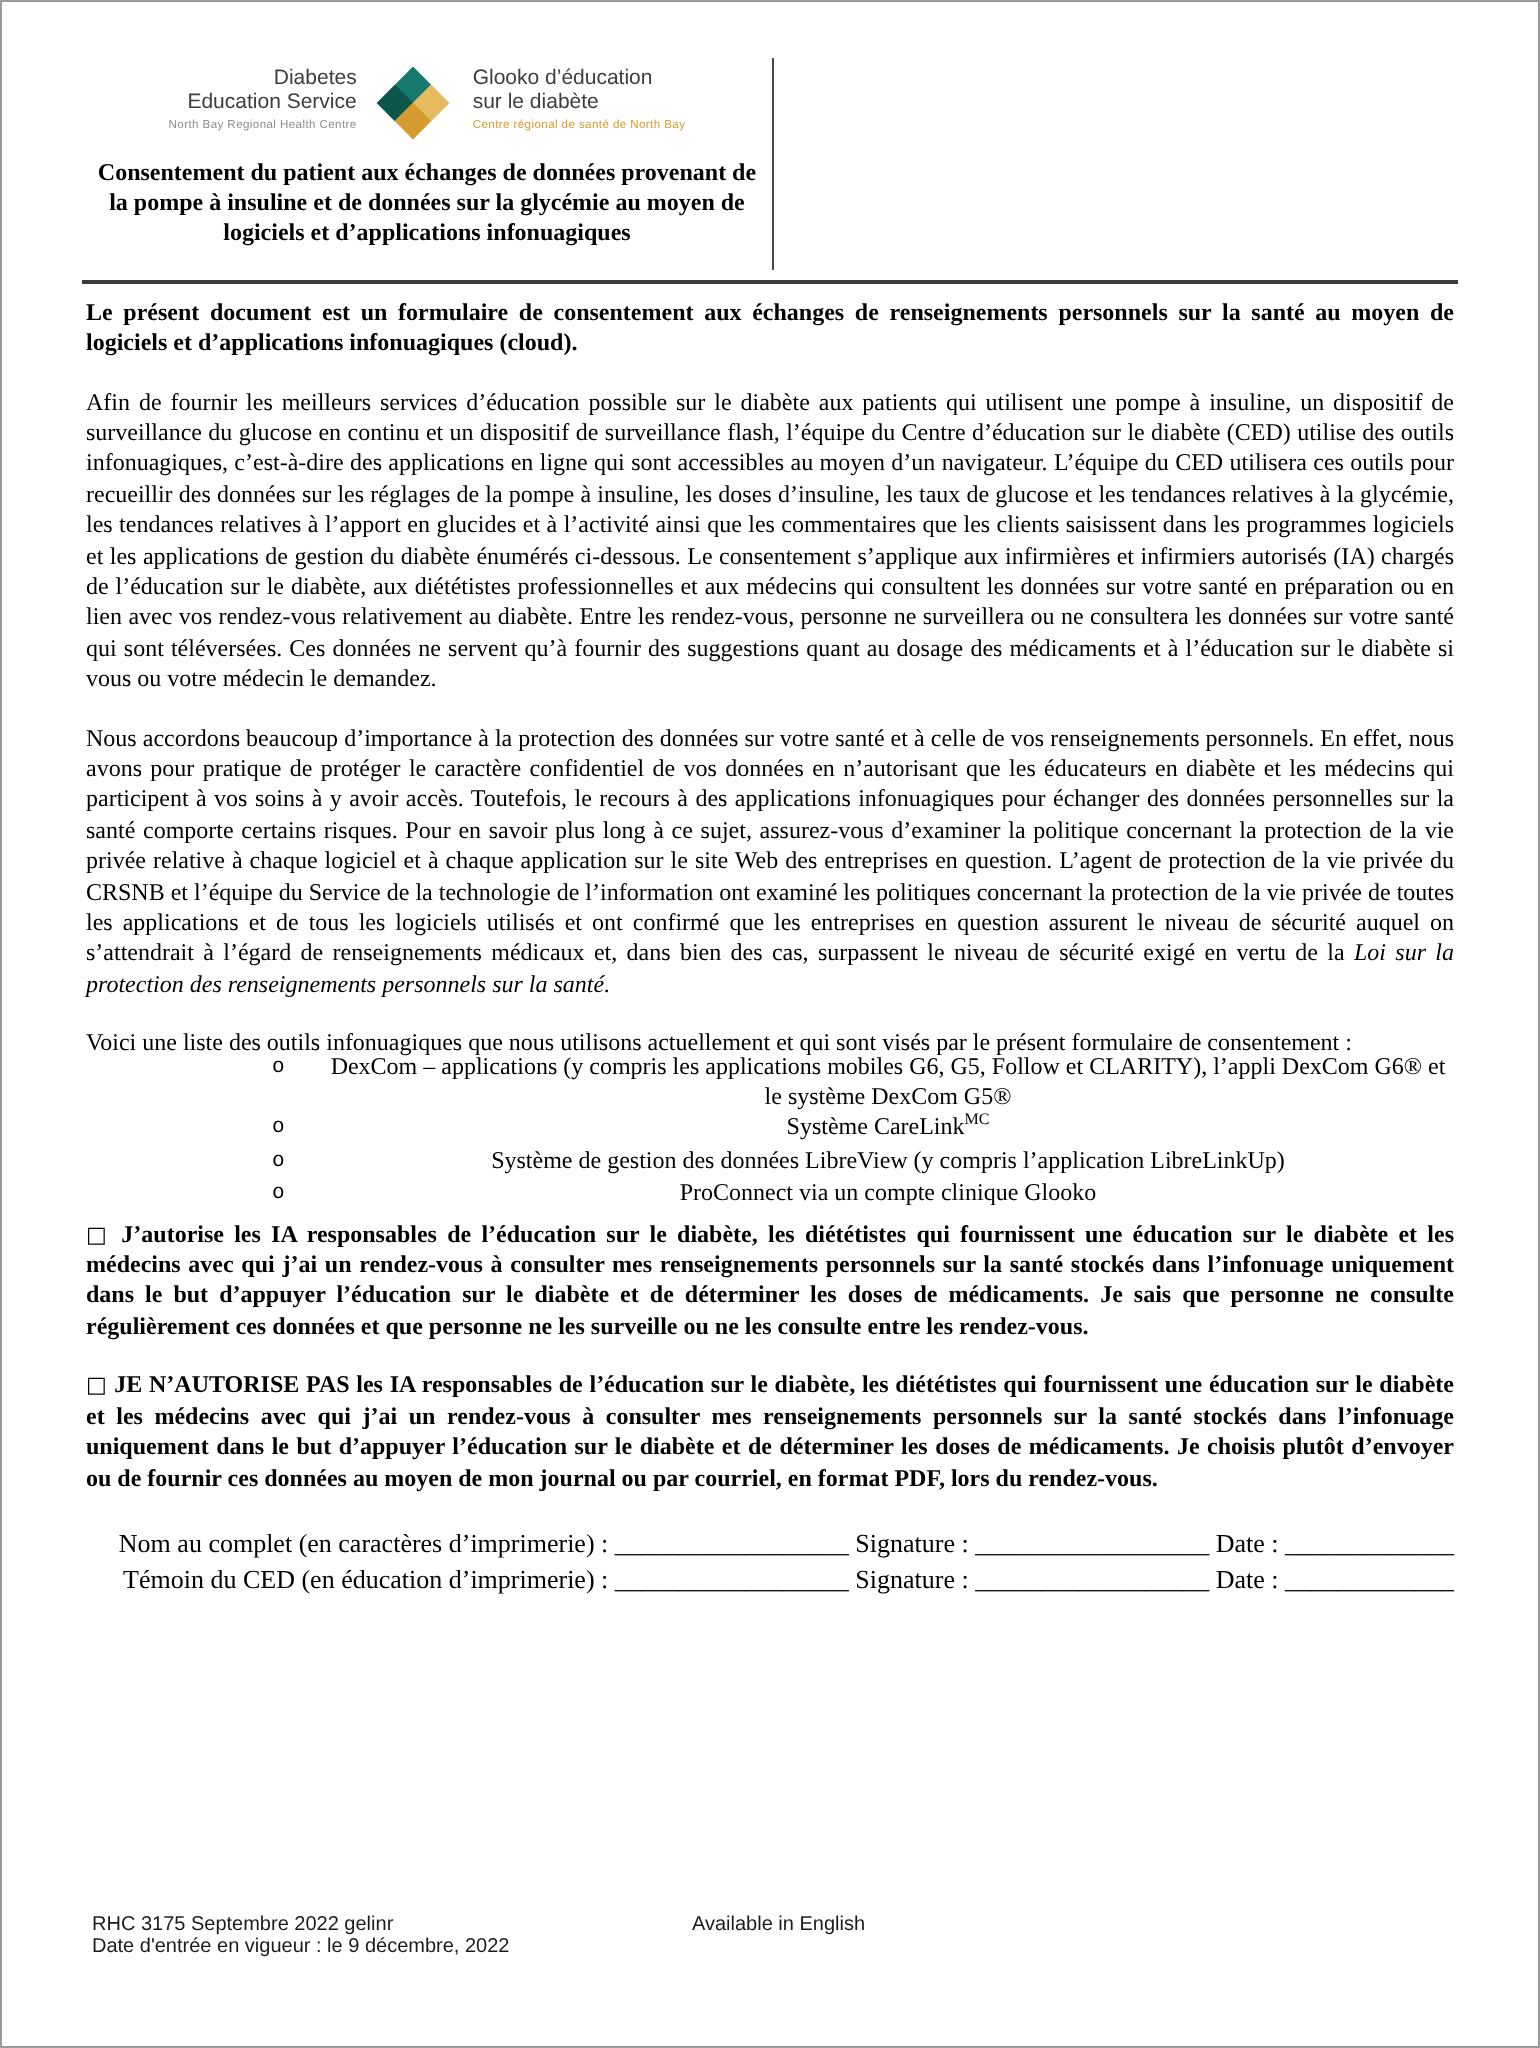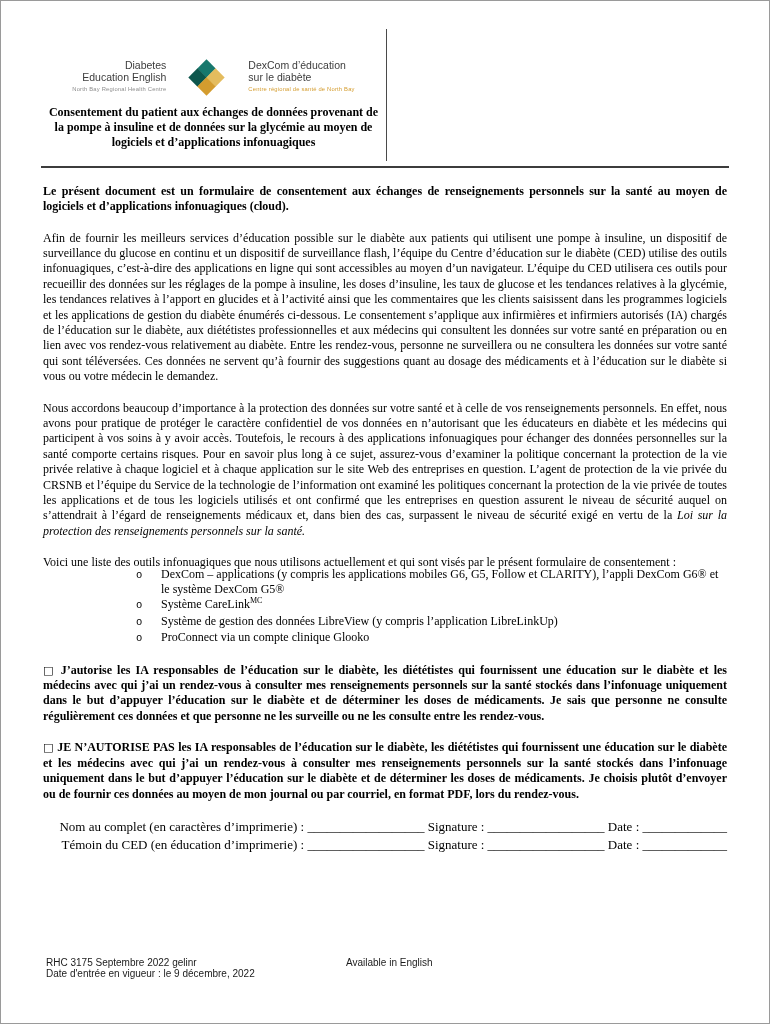--- a/index.html
+++ b/index.html
@@ -4,73 +4,73 @@
 <style>
   * { box-sizing: border-box; }
   html, body { margin: 0; padding: 0; background: #e9e9e9; }
   .page {
     width: 770px; height: 1024px; margin: 0 auto; background: #ffffff;
     border: 1px solid #9a9a9a; position: relative; overflow: hidden;
     font-family: "Liberation Serif", "DejaVu Serif", serif; color: #000;
   }
   .header { margin: 28px 40px 0 40px; }
   .header-box { width: 346px; border-right: 1px solid #4a4a4a; padding: 4px 6px 10px 6px; }
-  .logo-row { display: flex; align-items: flex-start; justify-content: center; gap: 24px; margin-top: 26px; }
+  .logo-row { display: flex; align-items: flex-start; justify-content: center; gap: 12px; }
   .logo-col-en { text-align: right; }
   .logo-col-fr { text-align: left; }
   .logo-name { font-family: "Liberation Sans", sans-serif; font-size: 10.5px; line-height: 1.18; color: #3d3d3d; }
   .logo-sub { font-family: "Liberation Sans", sans-serif; font-size: 5.8px; color: #8d8d8d; margin-top: 2px; letter-spacing: 0.2px; }
   .diamond { position: relative; width: 34px; height: 34px; flex: 0 0 auto; margin-top: 2px; }
   .d { position: absolute; width: 13px; height: 13px; transform: rotate(45deg); }
   .d1 { left: 10px; top: 1px; }
   .d2 { left: 1px; top: 10px; }
   .d3 { left: 19px; top: 10px; }
   .d4 { left: 10px; top: 19px; }
   .title { margin: 10px auto 0; width: 332px; font-size: 12px; font-weight: bold; text-align: center; line-height: 1.27; }
   .rule { margin: 5px 40px 0; border: none; border-top: 2px solid #3c3c3c; height: 0; }
   .content { margin: 7px 42px 0; font-size: 12px; line-height: 15.4px; text-align: justify; }
-  .content p { margin: 16px 0 14px 0; }
+  .content p { margin: 3px 0 14px 0; }
   .bold { font-weight: bold; }
   .italic { font-style: italic; }
   .list { margin: -6px 0 4px 0; }
   .list-item { display: flex; padding-left: 93px; text-align: left; }
   .marker { width: 25px; flex: 0 0 auto; font-family: "Liberation Mono", monospace; font-size: 10.5px; padding-top: 1px; }
-  .li-text { flex: 1; }
+  .li-text { flex: 1; text-align: center; }
   sup { font-size: 8px; vertical-align: super; line-height: 0; }
   .checkbox { font-family: "DejaVu Sans", sans-serif; font-size: 11px; font-weight: normal; }
   .sig-section { margin-top: 17px; }
   .sig-row { white-space: nowrap; font-size: 13px; margin-top: 3px; text-align: right; }
   .footer { position: absolute; left: 45px; top: 956px; width: 682px; font-family: "Liberation Sans", sans-serif; font-size: 10px; color: #1b1b1b; }
   .footer-row { display: flex; }
   .footer-left { width: 300px; }
 </style>
 </head>
 <body>
 
 <div class="page">
 
   <div class="header">
     <div class="header-box">
       <div class="logo-row">
         <div class="logo-col-en">
           <div class="logo-name">
             <div>Diabetes</div>
-            <div>Education English</div>
+            <div>Education Service</div>
           </div>
           <div class="logo-sub">North Bay Regional Health Centre</div>
         </div>
         <div class="diamond">
           <span class="d d1" style="background: rgb(23, 120, 109);"></span>
           <span class="d d2" style="background: rgb(13, 86, 76);"></span>
           <span class="d d3" style="background: rgb(228, 188, 94);"></span>
           <span class="d d4" style="background: rgb(212, 156, 46);"></span>
         </div>
         <div class="logo-col-fr">
           <div class="logo-name">
-            <div>DexCom d’éducation</div>
+            <div>Glooko d’éducation</div>
             <div>sur le diabète</div>
           </div>
           <div class="logo-sub" style="color: rgb(212, 156, 46);">Centre régional de santé de North Bay</div>
         </div>
       </div>
       <h1 class="title">Consentement du patient aux échanges de données provenant de la pompe à insuline et de données sur la glycémie au moyen de logiciels et d’applications infonuagiques</h1>
     </div>
   </div>
 
   <hr class="rule">

